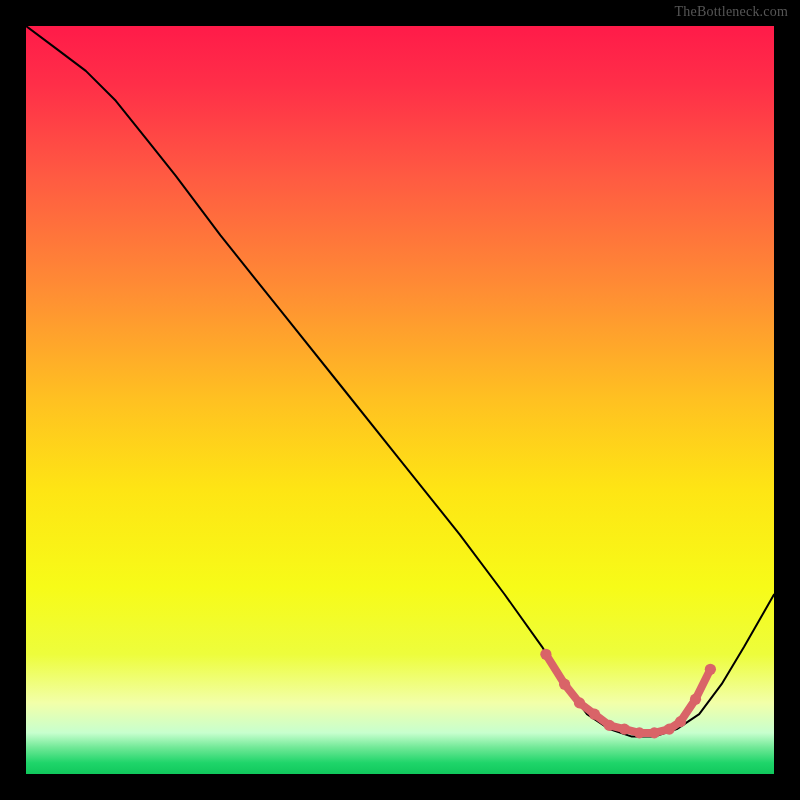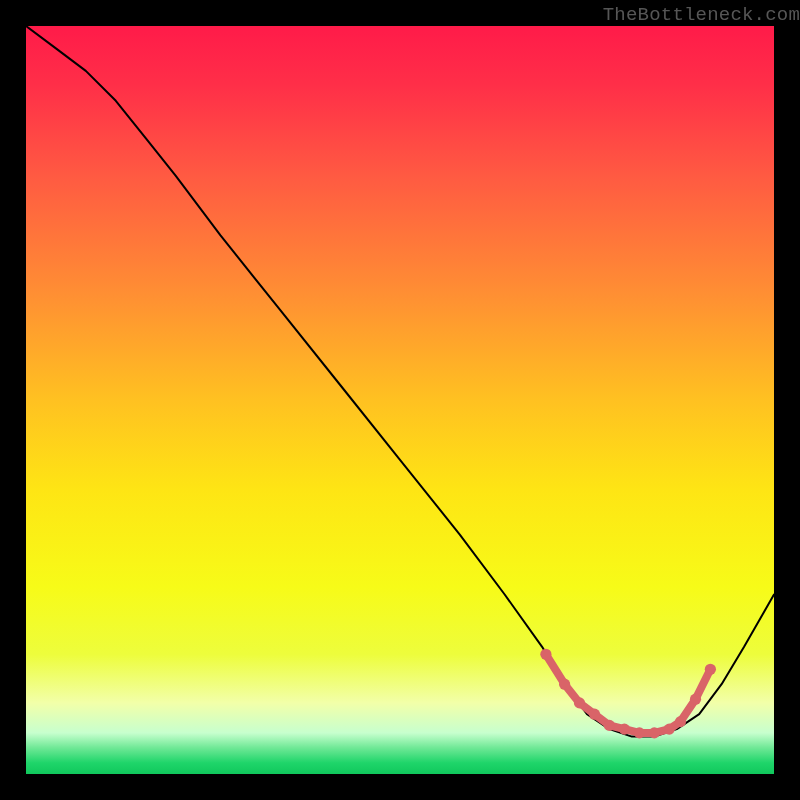--- a/index.html
+++ b/index.html
@@ -14,23 +14,23 @@
     position: absolute;
     left: 26px;
     top: 26px;
     width: 748px;
     height: 748px;
     background: #000;
   }
   .watermark {
     position: absolute;
     top: 4px;
-    right: 0;
-    font-family: Liberation Mono, monospace;
-    font-size: 19px;
+    right: 12px;
+    font-family: Liberation Serif, serif;
+    font-size: 14px;
     font-weight: 500;
     color: #565656;
     letter-spacing: 0.2px;
   }
   svg {
     display: block;
   }
 </style>
 </head>
 <body>

